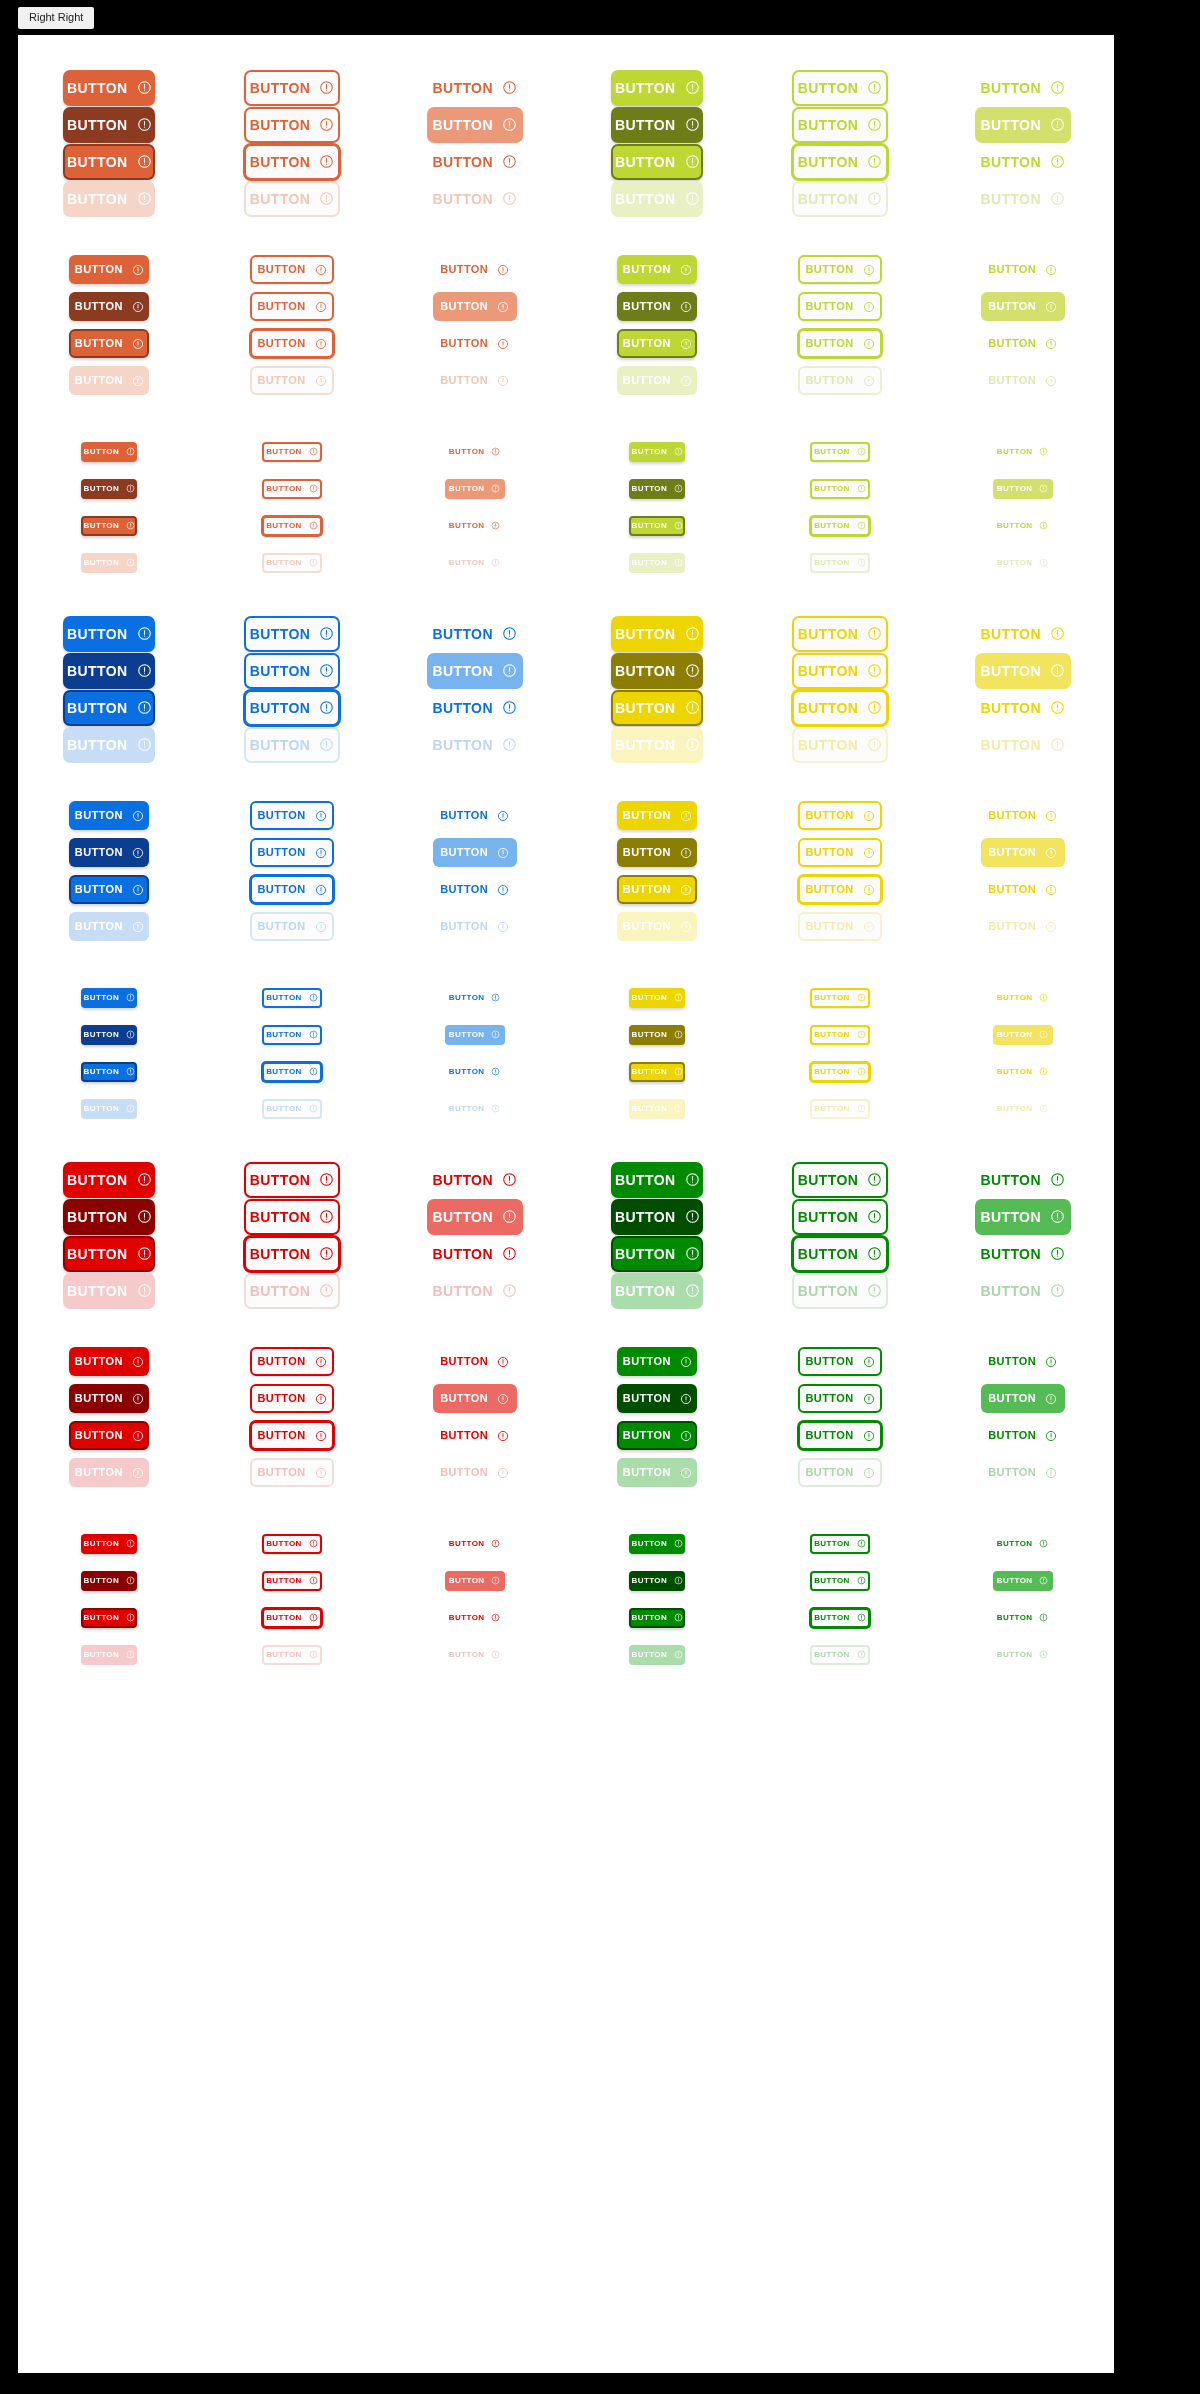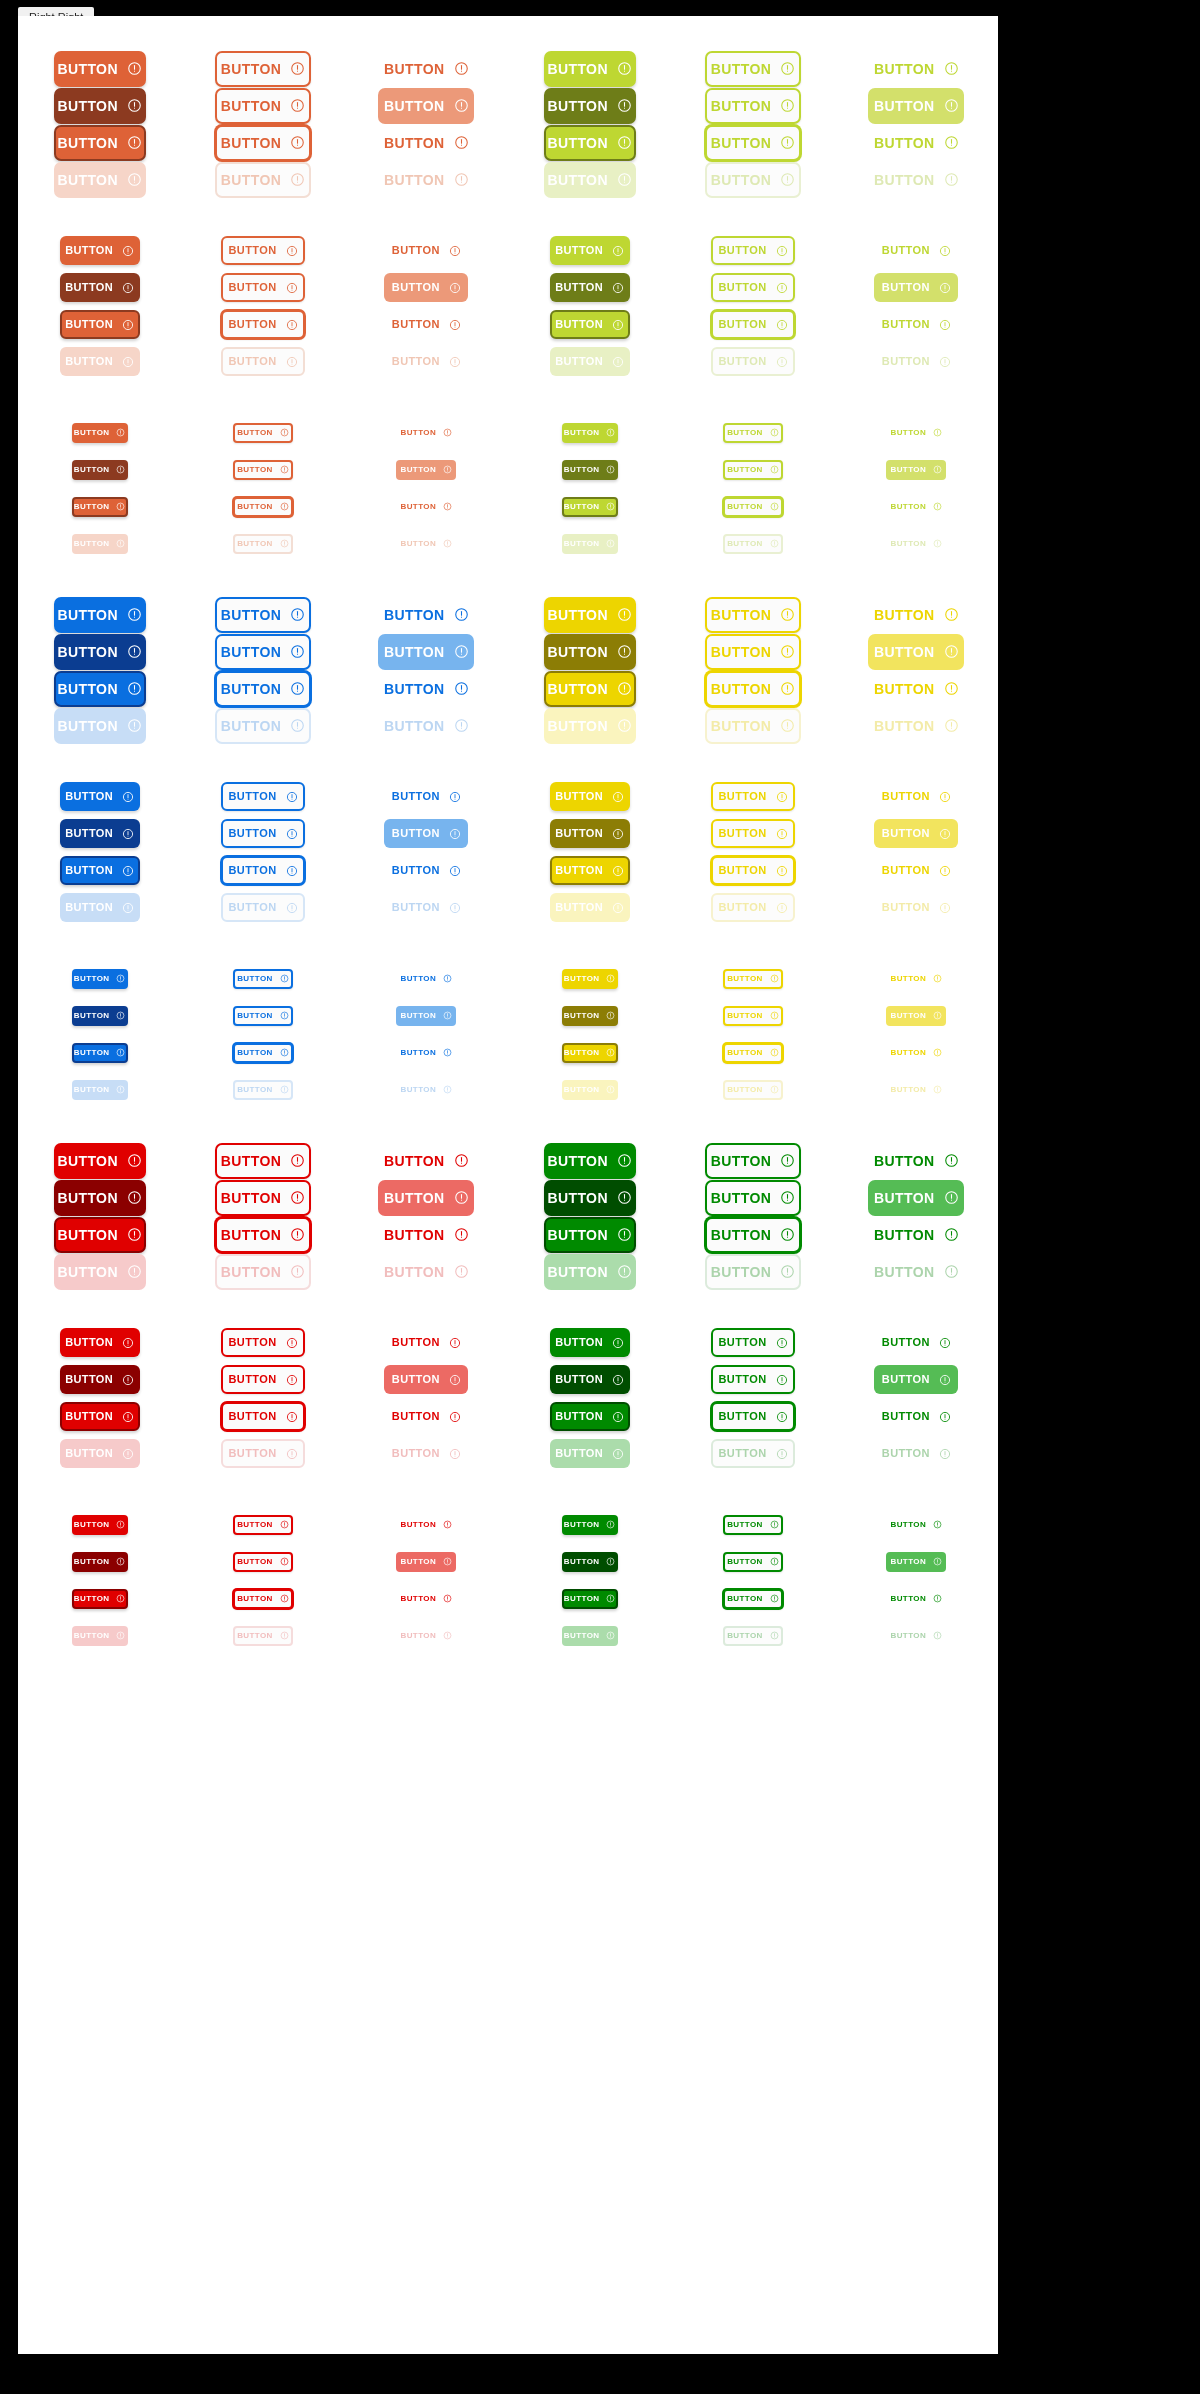--- a/index.html
+++ b/index.html
@@ -27,22 +27,22 @@
     font-size: 11px;
     font-family: "Liberation Sans", sans-serif;
     padding: 5px 11px 6px 11px;
     border-radius: 2px;
     line-height: 1;
     white-space: nowrap;
   }
   #canvas {
     position: absolute;
     left: 18px;
-    top: 16px;
-    width: 980px;
+    top: 35px;
+    width: 1096px;
     min-height: 2338px;
     background: #ffffff;
   }
   .sections {
     display: grid;
     grid-template-columns: 1fr 1fr;
     padding: 34px 0 40px 0;
   }
   .section { padding: 0 0 0 0; }
   .sizeblock { margin-bottom: 0; }

